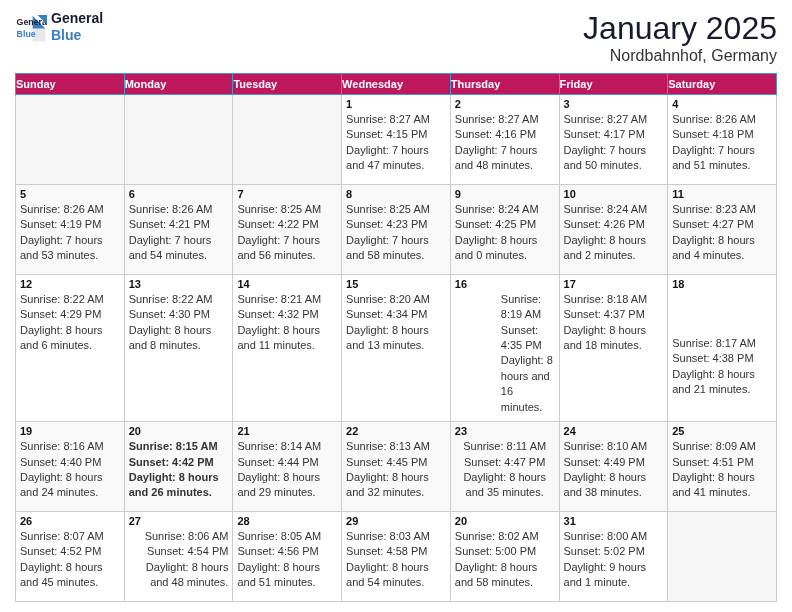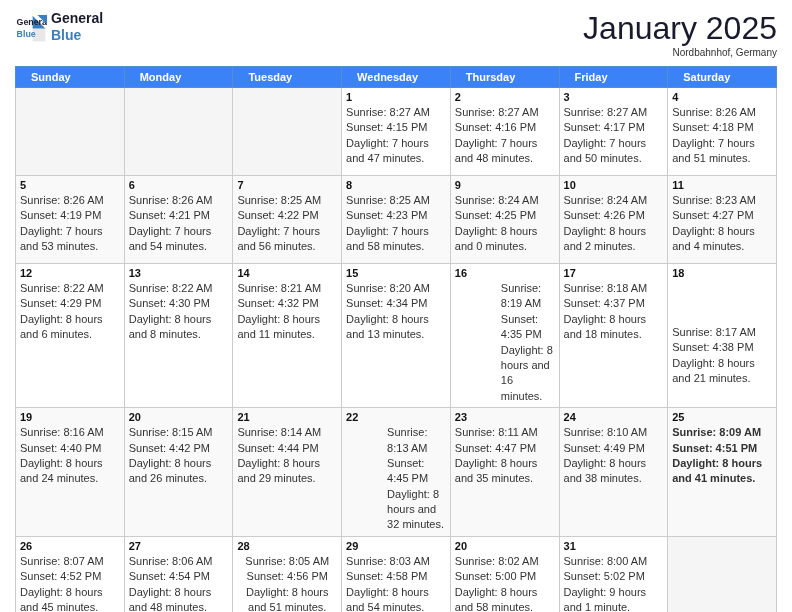--- a/index.html
+++ b/index.html
@@ -35,36 +35,36 @@
     .title-block {
       text-align: right;
     }
     .month-title {
       font-size: 32px;
       color: #1a1a2e;
       font-weight: normal;
       margin-left: 40px;
     }
     .location-title {
-      font-size: 10px;
+      font-size: 16px;
       color: #333;
     }
     .calendar {
       flex: 1;
       border: 1px solid #ccc;
       border-collapse: collapse;
       width: 100%;
       table-layout: fixed;
     }
     .calendar th {
-      background: #3b82f6;
+      background: #be185d;
       color: #fff;
       font-size: 11px;
       font-weight: bold;
-      padding: 4px 15px;
+      padding: 4px 0;
       text-align: left;
       border: 1px solid #5090cc;
     }
     .calendar td {
       border: 1px solid #ccc;
       vertical-align: top;
       padding: 3px 4px;
       font-size: 9px;
       color: #333;
       background: #fff;
@@ -250,71 +250,71 @@
         </tr>
         <tr>
           <td>
             <span class="day-number">19</span>
             <div class="day-info" style="white-space: pre-line;">Sunrise: 8:16 AM
 Sunset: 4:40 PM
 Daylight: 8 hours and 24 minutes.</div>
           </td>
           <td>
             <span class="day-number">20</span>
-            <div class="day-info" style="white-space: pre-line;">Sunrise: 8:15 AM
+            <div class="day-info" style="white-space: pre-line; font-weight: bold;">Sunrise: 8:15 AM
 Sunset: 4:42 PM
 Daylight: 8 hours and 26 minutes.</div>
           </td>
           <td>
             <span class="day-number">21</span>
             <div class="day-info" style="white-space: pre-line;">Sunrise: 8:14 AM
 Sunset: 4:44 PM
 Daylight: 8 hours and 29 minutes.</div>
           </td>
           <td>
             <span class="day-number">22</span>
-            <div class="day-info" style="white-space: pre-line; margin-left: 41px;">Sunrise: 8:13 AM
+            <div class="day-info" style="white-space: pre-line;">Sunrise: 8:13 AM
 Sunset: 4:45 PM
 Daylight: 8 hours and 32 minutes.</div>
           </td>
           <td>
             <span class="day-number">23</span>
-            <div class="day-info" style="white-space: pre-line;">Sunrise: 8:11 AM
+            <div class="day-info" style="white-space: pre-line; text-align: center;">Sunrise: 8:11 AM
 Sunset: 4:47 PM
 Daylight: 8 hours and 35 minutes.</div>
           </td>
           <td>
             <span class="day-number">24</span>
             <div class="day-info" style="white-space: pre-line;">Sunrise: 8:10 AM
 Sunset: 4:49 PM
 Daylight: 8 hours and 38 minutes.</div>
           </td>
           <td>
             <span class="day-number">25</span>
-            <div class="day-info" style="white-space: pre-line; font-weight: bold;">Sunrise: 8:09 AM
+            <div class="day-info" style="white-space: pre-line;">Sunrise: 8:09 AM
 Sunset: 4:51 PM
 Daylight: 8 hours and 41 minutes.</div>
           </td>
         </tr>
         <tr>
           <td>
             <span class="day-number">26</span>
             <div class="day-info" style="white-space: pre-line;">Sunrise: 8:07 AM
 Sunset: 4:52 PM
 Daylight: 8 hours and 45 minutes.</div>
           </td>
           <td>
             <span class="day-number">27</span>
-            <div class="day-info" style="white-space: pre-line;">Sunrise: 8:06 AM
+            <div class="day-info" style="white-space: pre-line; text-align: right;">Sunrise: 8:06 AM
 Sunset: 4:54 PM
 Daylight: 8 hours and 48 minutes.</div>
           </td>
           <td>
             <span class="day-number">28</span>
-            <div class="day-info" style="white-space: pre-line; text-align: center;">Sunrise: 8:05 AM
+            <div class="day-info" style="white-space: pre-line;">Sunrise: 8:05 AM
 Sunset: 4:56 PM
 Daylight: 8 hours and 51 minutes.</div>
           </td>
           <td>
             <span class="day-number">29</span>
             <div class="day-info" style="white-space: pre-line;">Sunrise: 8:03 AM
 Sunset: 4:58 PM
 Daylight: 8 hours and 54 minutes.</div>
           </td>
           <td>

